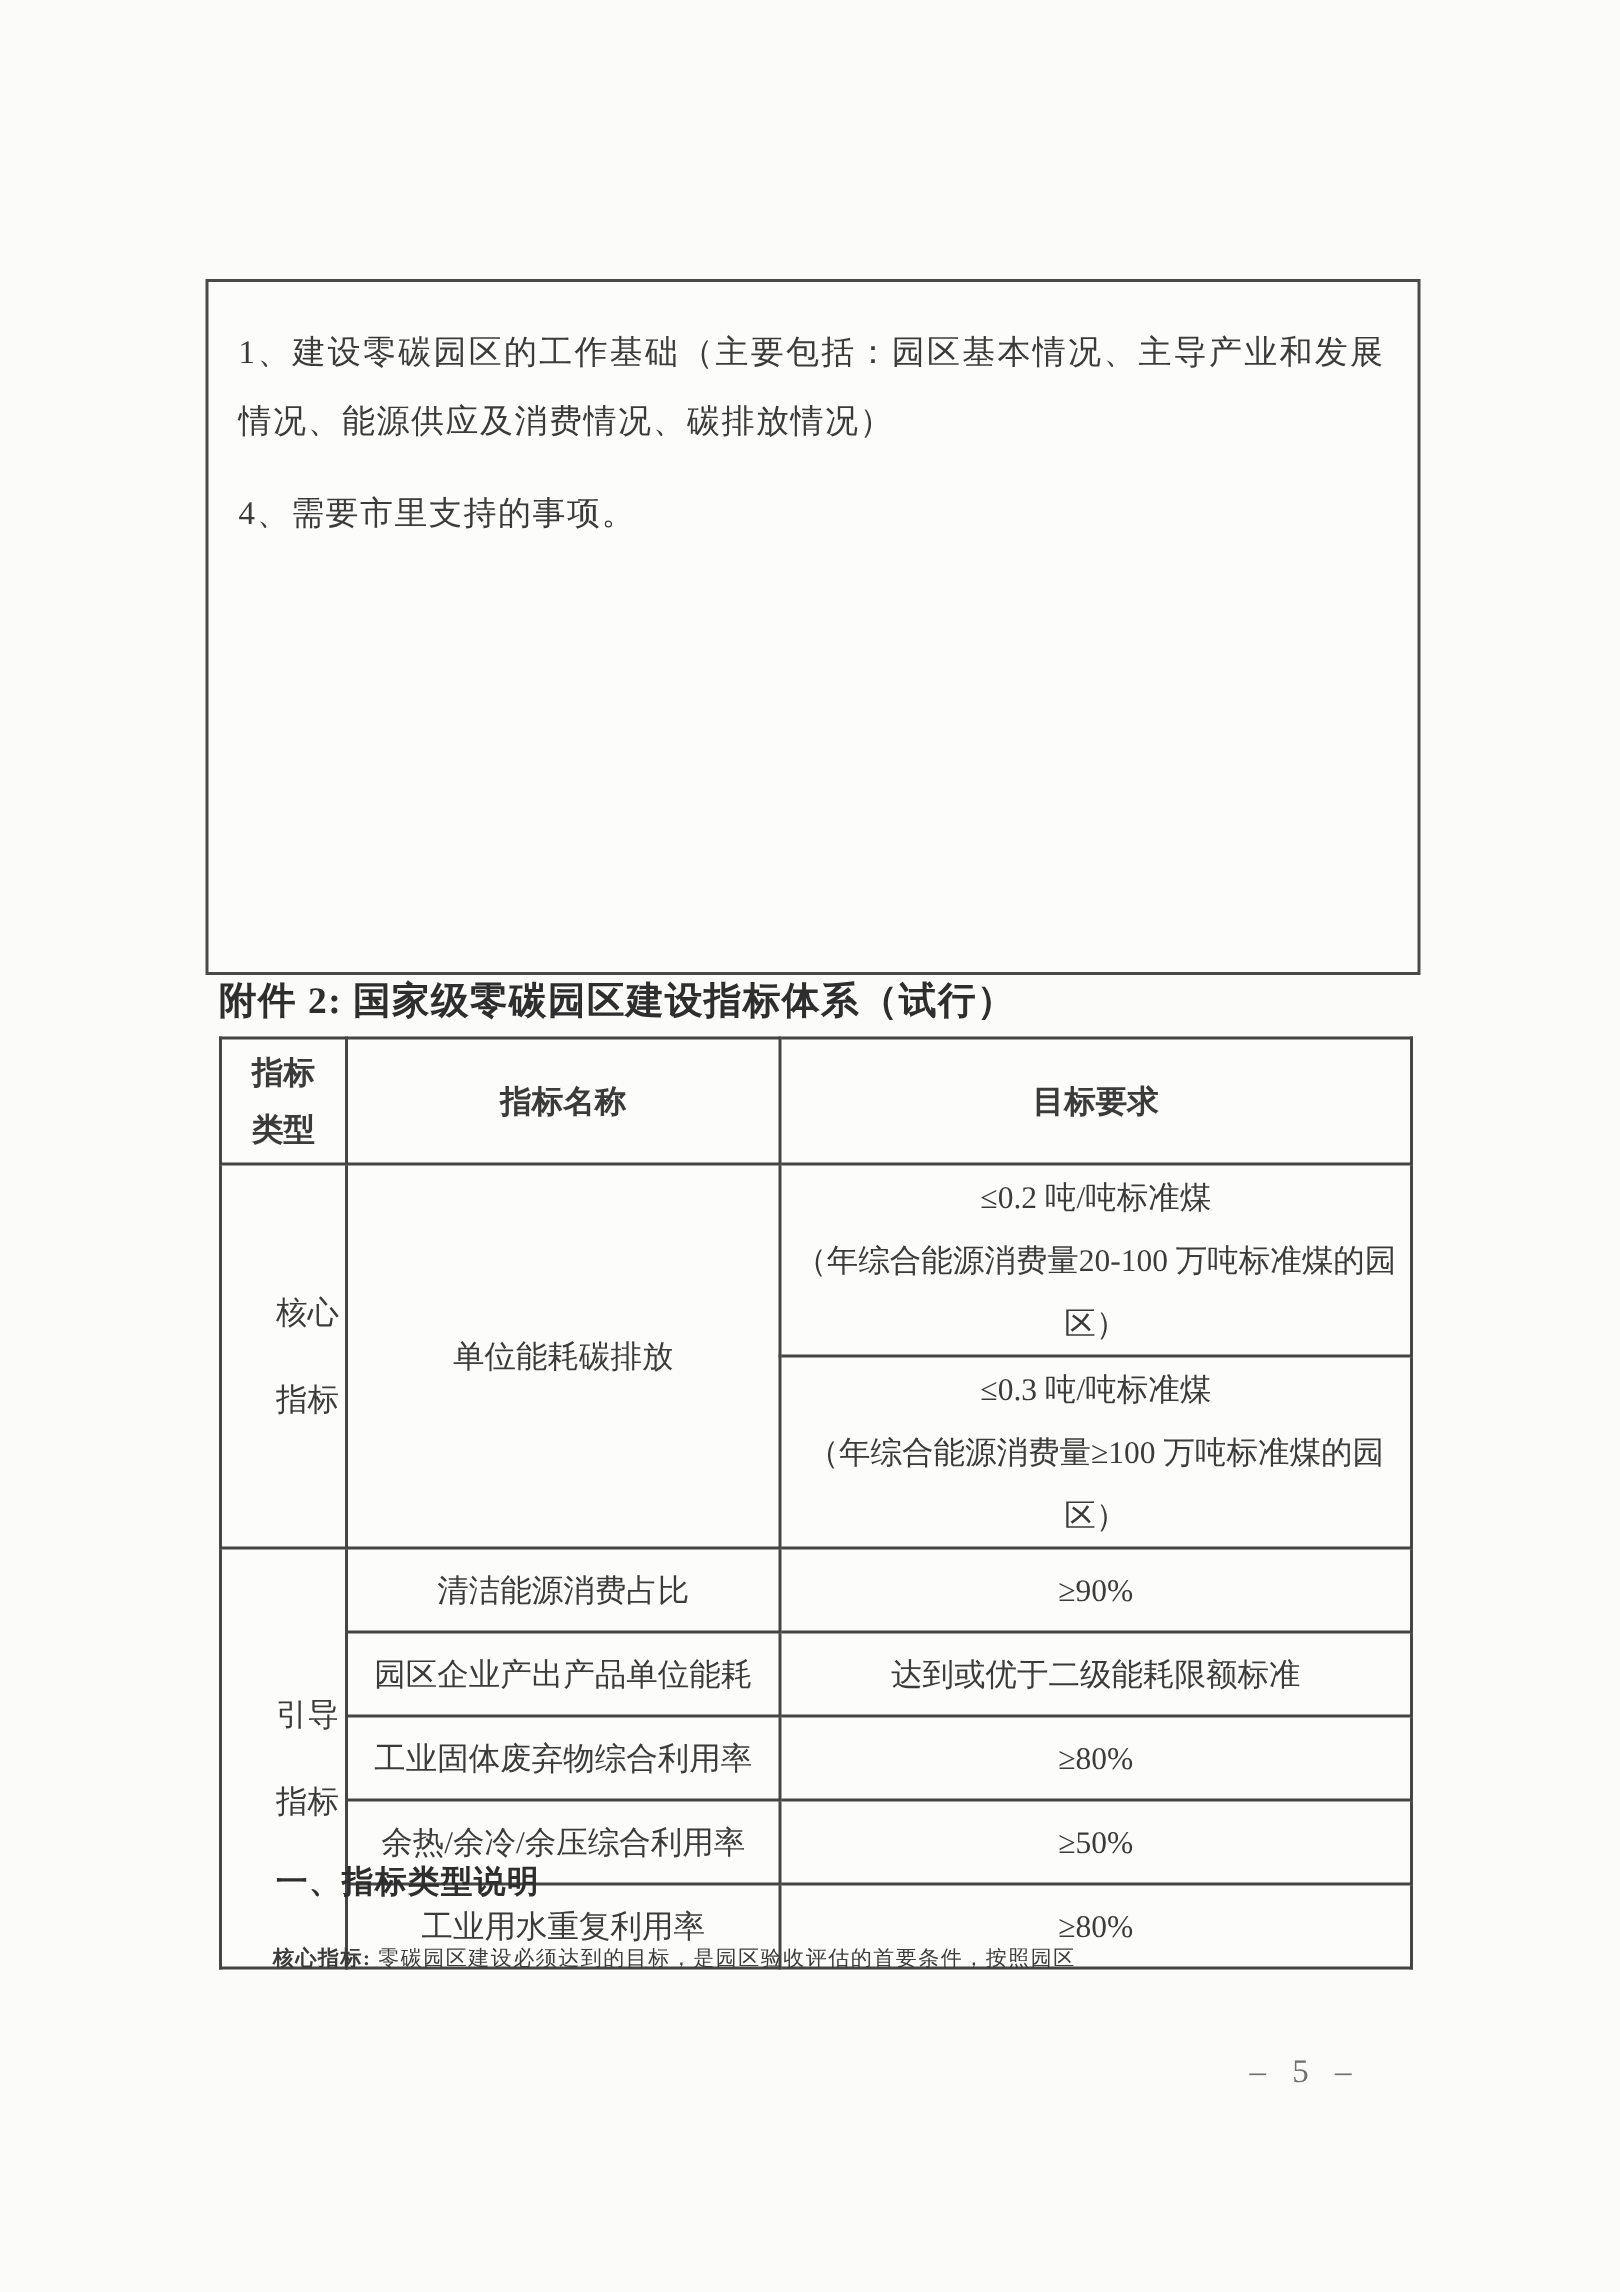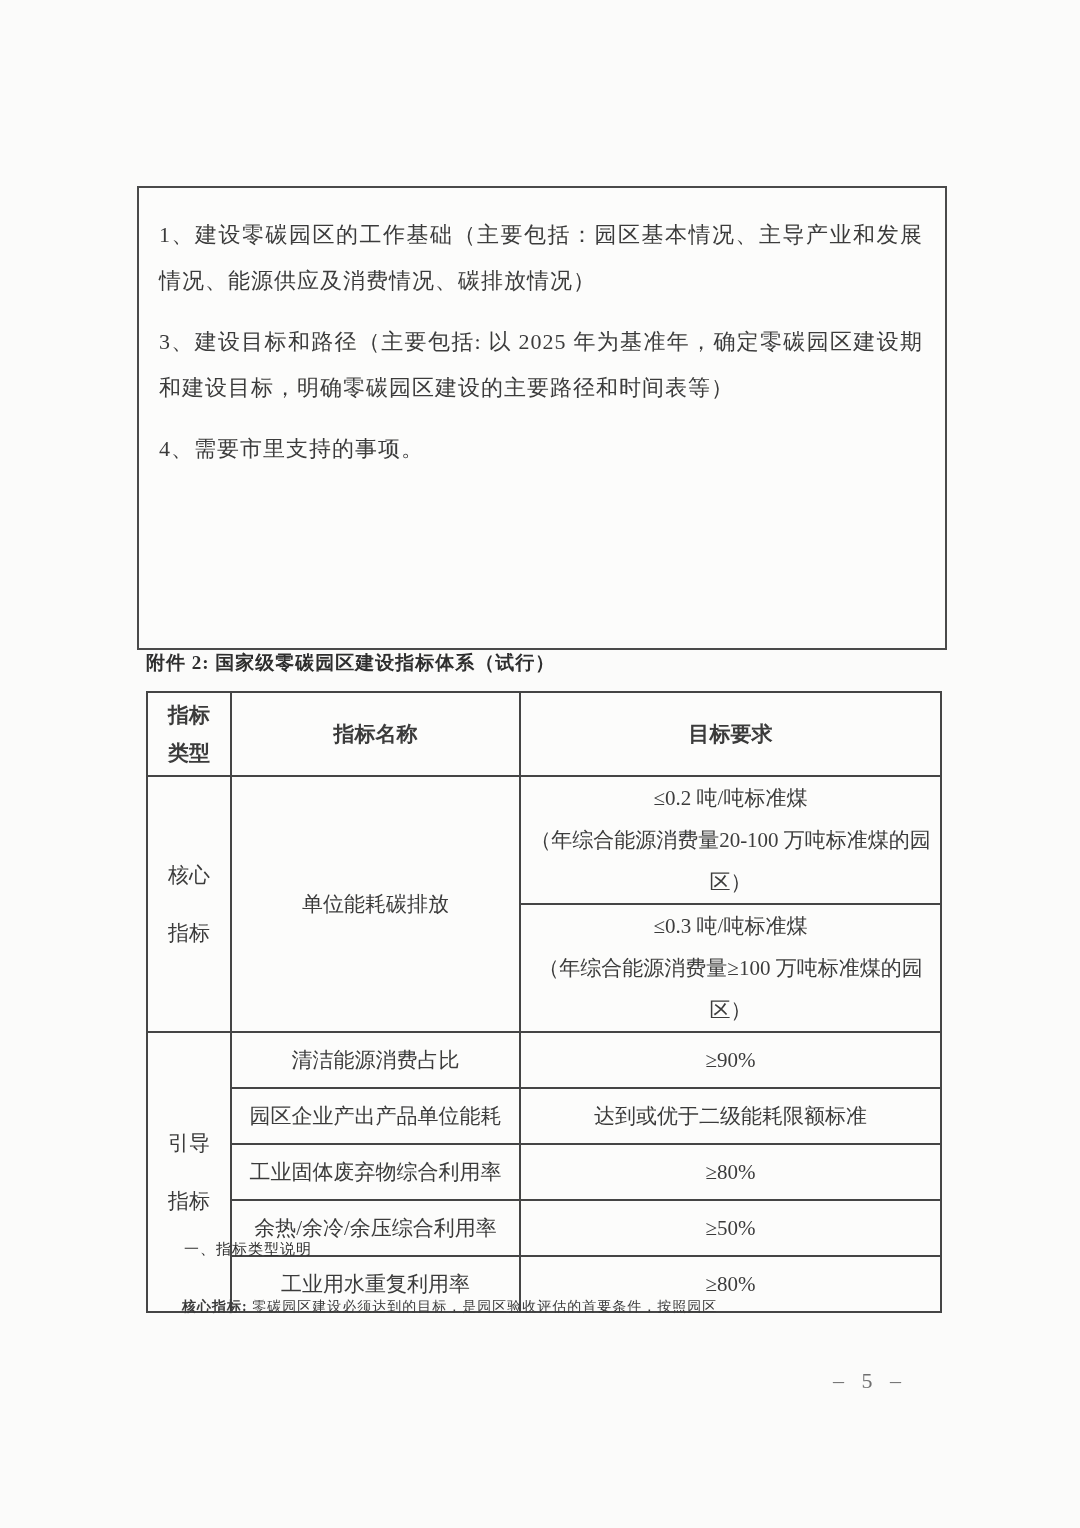--- a/index.html
+++ b/index.html
@@ -35,21 +35,21 @@
     text-align: justify;
     letter-spacing: 1px;
   }
 
   
   .attachment-heading {
     position: absolute;
     left: 146px;
     top: 650px;
     width: 800px;
-    font-size: 19px;
+    font-size: 25px;
     font-weight: bold;
     color: #2e2e2e;
     letter-spacing: 1px;
   }
 
   
   .indicator-table {
     position: absolute;
     left: 146px;
     top: 691px;
@@ -73,31 +73,31 @@
   .col-type  { width: 84px; }
   .col-name  { width: 289px; }
   .col-target{ width: 421px; }
 
   .row-header   { height: 84px; }
   .row-core     { height: 80px; }
   .row-guide    { height: 56px; }
 
   .type-lines span { display: block; }
   .header-type span { line-height: 38px; }
-  .body-type span   { line-height: 58px; }
+  .body-type span   { line-height: 58px; text-align: right; }
 
   .target-two-line span { display: block; line-height: 42px; }
 
   
   .section-heading {
     position: absolute;
     left: 184px;
     top: 1240px;
-    font-size: 15px;
-    font-weight: normal;
+    font-size: 21px;
+    font-weight: bold;
     color: #2e2e2e;
     letter-spacing: 1px;
   }
   .section-body {
     position: absolute;
     left: 182px;
     top: 1286px;
     width: 760px;
     font-size: 14px;
     line-height: 42px;
@@ -117,21 +117,20 @@
     font-size: 22px;
     color: #6f6f6f;
     letter-spacing: 6px;
   }
 </style>
 </head>
 <body>
 
 <div class="notice-box">
   <p>1、建设零碳园区的工作基础（主要包括：园区基本情况、主导产业和发展情况、能源供应及消费情况、碳排放情况）</p>
-  <p>3、建设目标和路径（主要包括: 以 2025 年为基准年，确定零碳园区建设期和建设目标，明确零碳园区建设的主要路径和时间表等）</p>
   <p>4、需要市里支持的事项。</p>
 </div>
 
 <div class="attachment-heading">附件 2: 国家级零碳园区建设指标体系（试行）</div>
 
 <table class="indicator-table">
   <colgroup>
     <col class="col-type">
     <col class="col-name">
     <col class="col-target">

